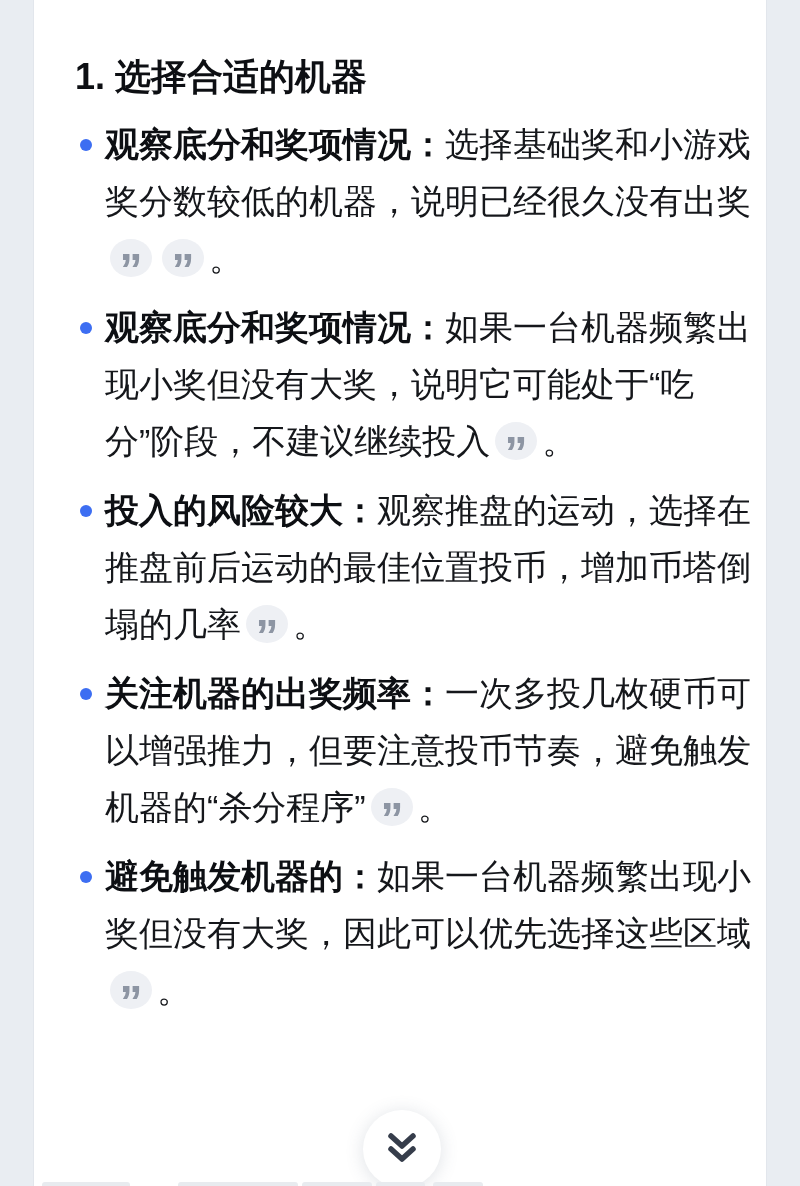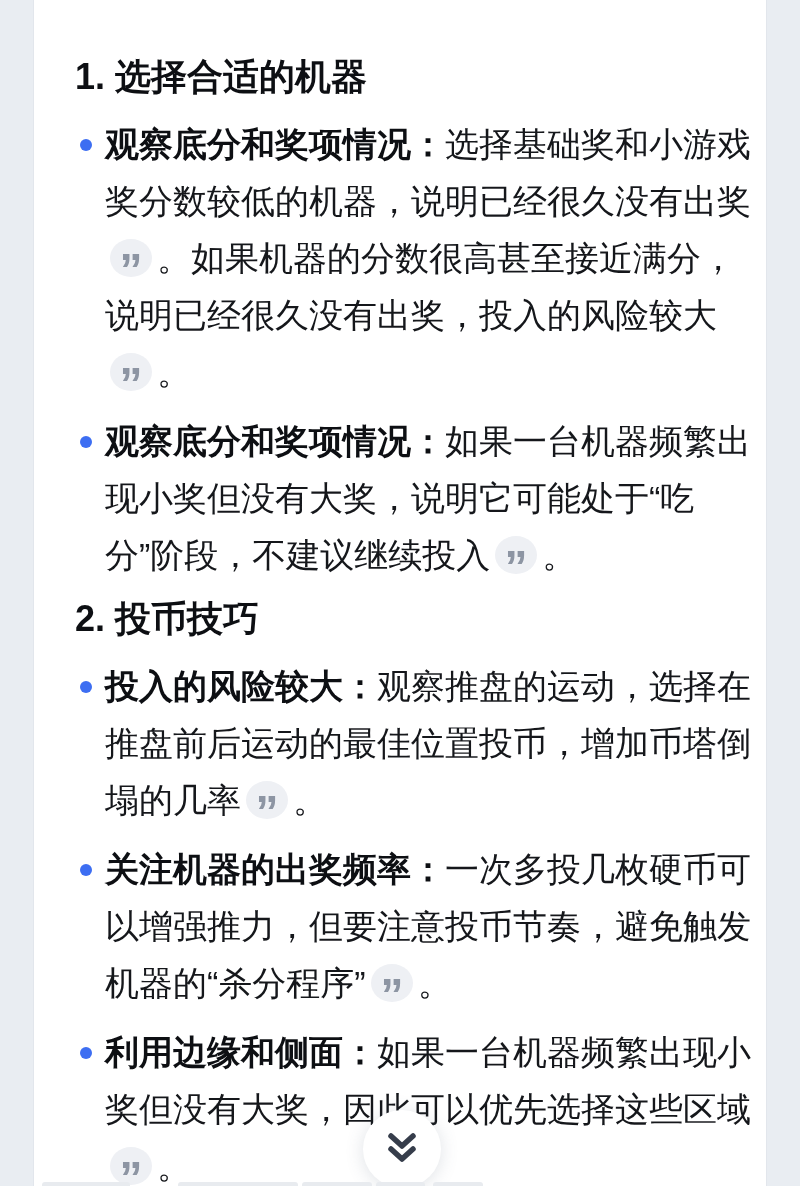--- a/index.html
+++ b/index.html
@@ -87,36 +87,35 @@
 
 <div class="page">
   <div class="side-strip left"></div>
   <div class="side-strip right"></div>
 
   <main class="content" id="content">
       <h2 class="section-heading">1. 选择合适的机器</h2>
       <ul class="bullets">
         <li><span class="dot" style="background: rgb(61, 110, 242);"></span><strong>观察底分和奖项情况：</strong><span>选择基础奖和小游戏奖分数较低的机器，说明已经很久没有出奖</span><span class="cite" style="background: rgb(238, 240, 244);"><svg viewBox="0 0 42 38">
               <text x="21" y="47" text-anchor="middle" font-size="46" font-weight="700" fill="#8D95A3">”</text>
-            </svg></span><span>。如果机器的分数很高甚至接近满分，说明已经很久没有出奖，投入的风险较大</span><span class="cite" style="background: rgb(238, 240, 244);"><svg viewBox="0 0 42 38">
+            </svg></span><span class="cite" style="background: rgb(238, 240, 244);"><svg viewBox="0 0 42 38">
               <text x="21" y="47" text-anchor="middle" font-size="46" font-weight="700" fill="#8D95A3">”</text>
             </svg></span><span>。</span></li>
         <li><span class="dot" style="background: rgb(61, 110, 242);"></span><strong>观察底分和奖项情况：</strong><span>如果一台机器频繁出现小奖但没有大奖，说明它可能处于“吃分”阶段，不建议继续投入</span><span class="cite" style="background: rgb(238, 240, 244);"><svg viewBox="0 0 42 38">
               <text x="21" y="47" text-anchor="middle" font-size="46" font-weight="700" fill="#8D95A3">”</text>
             </svg></span><span>。</span></li>
       </ul>
-      <h2 class="section-heading">2. 投币技巧</h2>
       <ul class="bullets">
         <li><span class="dot" style="background: rgb(61, 110, 242);"></span><strong>投入的风险较大：</strong><span>观察推盘的运动，选择在推盘前后运动的最佳位置投币，增加币塔倒塌的几率</span><span class="cite" style="background: rgb(238, 240, 244);"><svg viewBox="0 0 42 38">
               <text x="21" y="47" text-anchor="middle" font-size="46" font-weight="700" fill="#8D95A3">”</text>
             </svg></span><span>。</span></li>
         <li><span class="dot" style="background: rgb(61, 110, 242);"></span><strong>关注机器的出奖频率：</strong><span>一次多投几枚硬币可以增强推力，但要注意投币节奏，避免触发机器的“杀分程序”</span><span class="cite" style="background: rgb(238, 240, 244);"><svg viewBox="0 0 42 38">
               <text x="21" y="47" text-anchor="middle" font-size="46" font-weight="700" fill="#8D95A3">”</text>
             </svg></span><span>。</span></li>
-        <li><span class="dot" style="background: rgb(61, 110, 242);"></span><strong>利用边缘和侧面：</strong><span>如果一台机器频繁出现小奖但没有大奖，因此可以优先选择这些区域</span><span class="cite" style="background: rgb(238, 240, 244);"><svg viewBox="0 0 42 38">
+        <li><span class="dot" style="background: rgb(61, 110, 242);"></span><strong>避免触发机器的：</strong><span>如果一台机器频繁出现小奖但没有大奖，因此可以优先选择这些区域</span><span class="cite" style="background: rgb(238, 240, 244);"><svg viewBox="0 0 42 38">
               <text x="21" y="47" text-anchor="middle" font-size="46" font-weight="700" fill="#8D95A3">”</text>
             </svg></span><span>。</span></li>
       </ul>
     </main>
 
   <button class="scroll-btn">
     <svg width="38" height="34" viewBox="0 0 38 34" fill="none" id="chev-svg">
       <polyline points="8,4 19,14 30,4" stroke-width="5.5" stroke-linecap="round" stroke-linejoin="round" stroke="#363D4B"></polyline>
       <polyline points="8,17 19,27 30,17" stroke-width="5.5" stroke-linecap="round" stroke-linejoin="round" stroke="#363D4B"></polyline>
     </svg>

